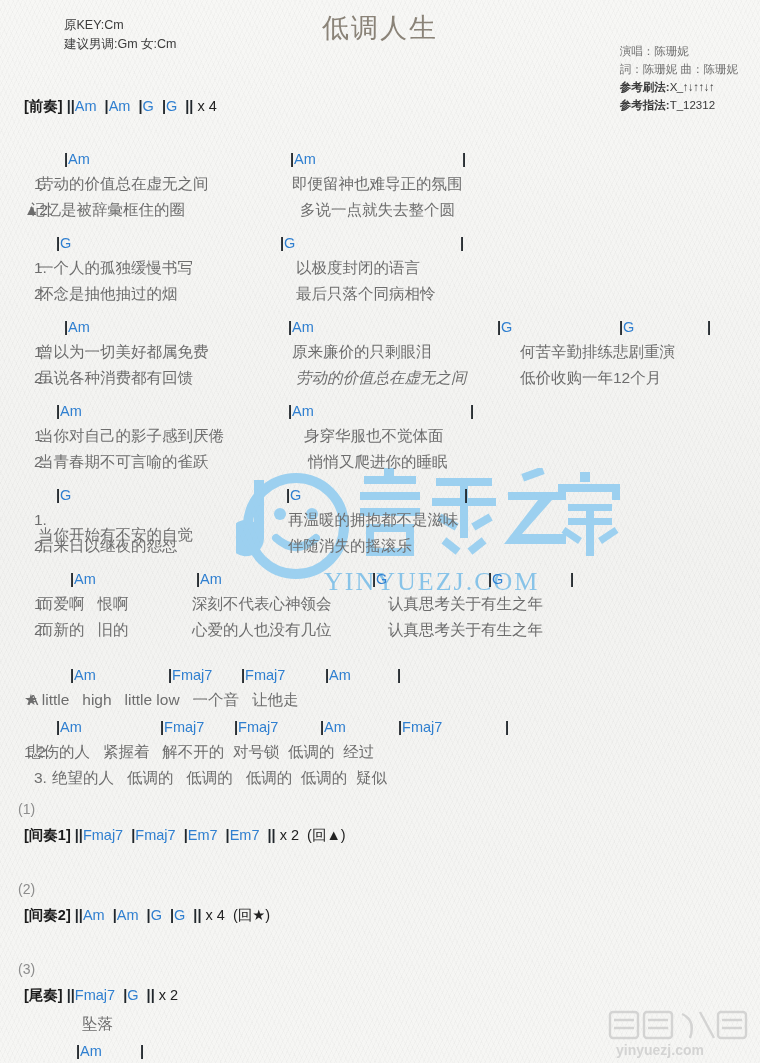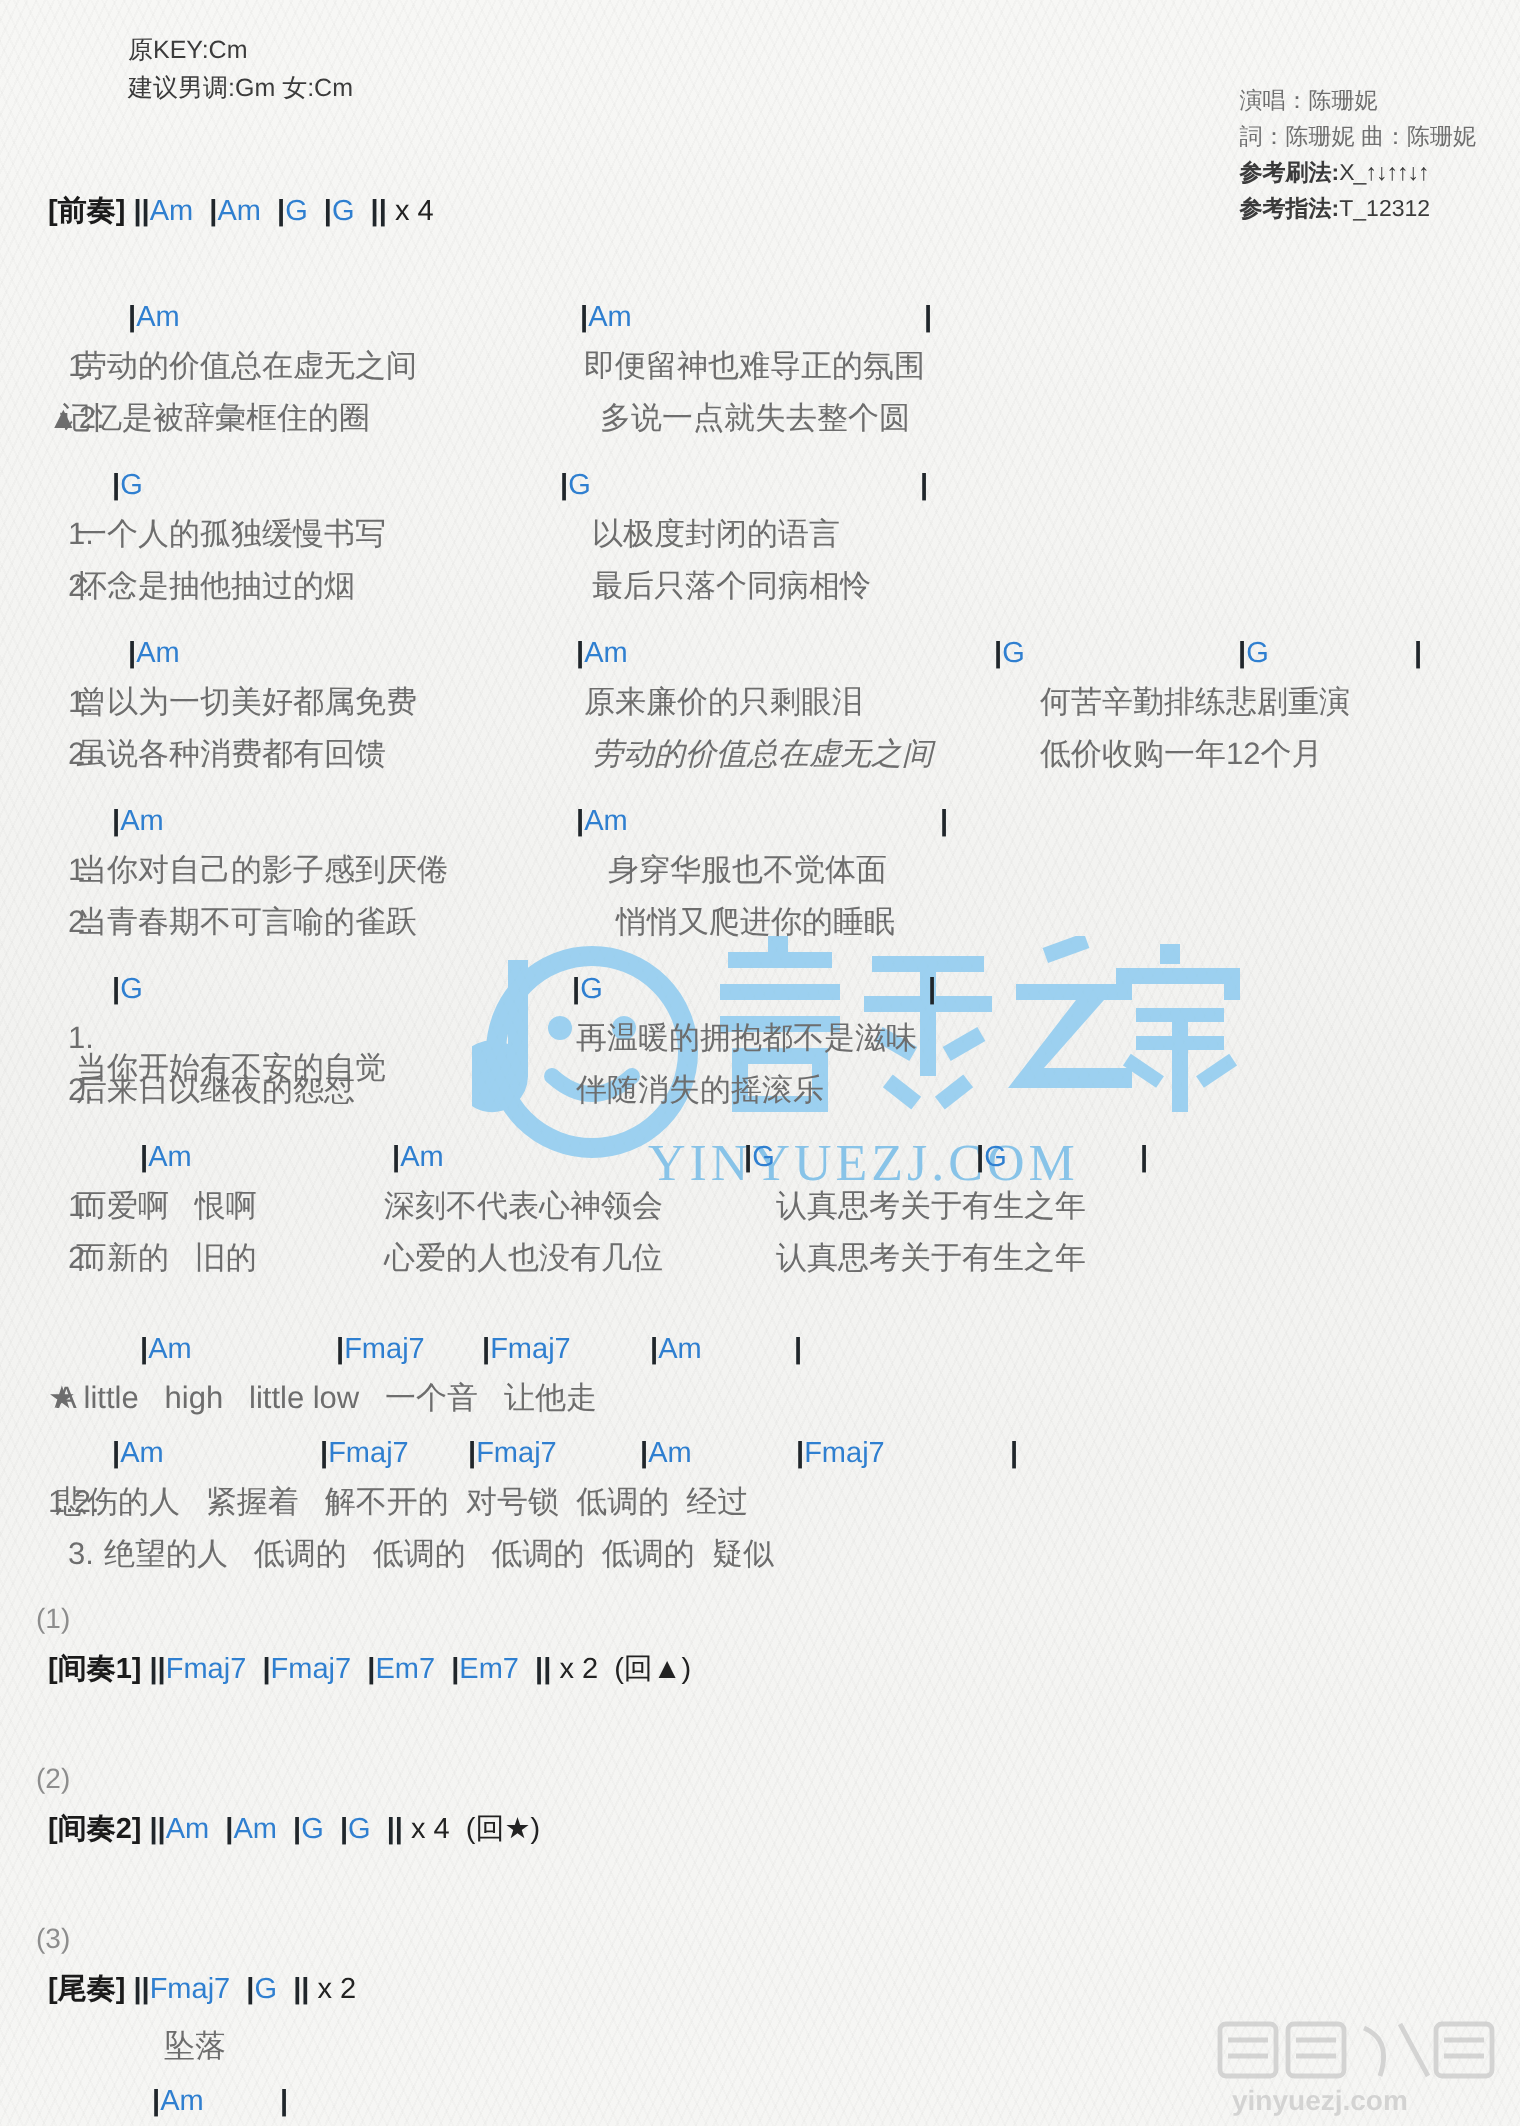--- a/index.html
+++ b/index.html
@@ -128,20 +128,21 @@
   </svg>
 </div>
 
 <div id="sheet">
 
   <div class="key-block">
     <div>原KEY:Cm</div>
     <div>建议男调:Gm 女:Cm</div>
   </div>
 
+  <div class="song-title">低调人生</div>
 
   <div class="meta-block">
     <div class="m-row">演唱：陈珊妮</div>
     <div class="m-row">詞：陈珊妮  曲：陈珊妮</div>
     <div class="m-row">
       <span class="m-strong">参考刷法:</span><span class="m-val arrows">X_↑↓↑↑↓↑</span>
     </div>
     <div class="m-row">
       <span class="m-strong">参考指法:</span><span class="m-val">T_12312</span>
     </div>

